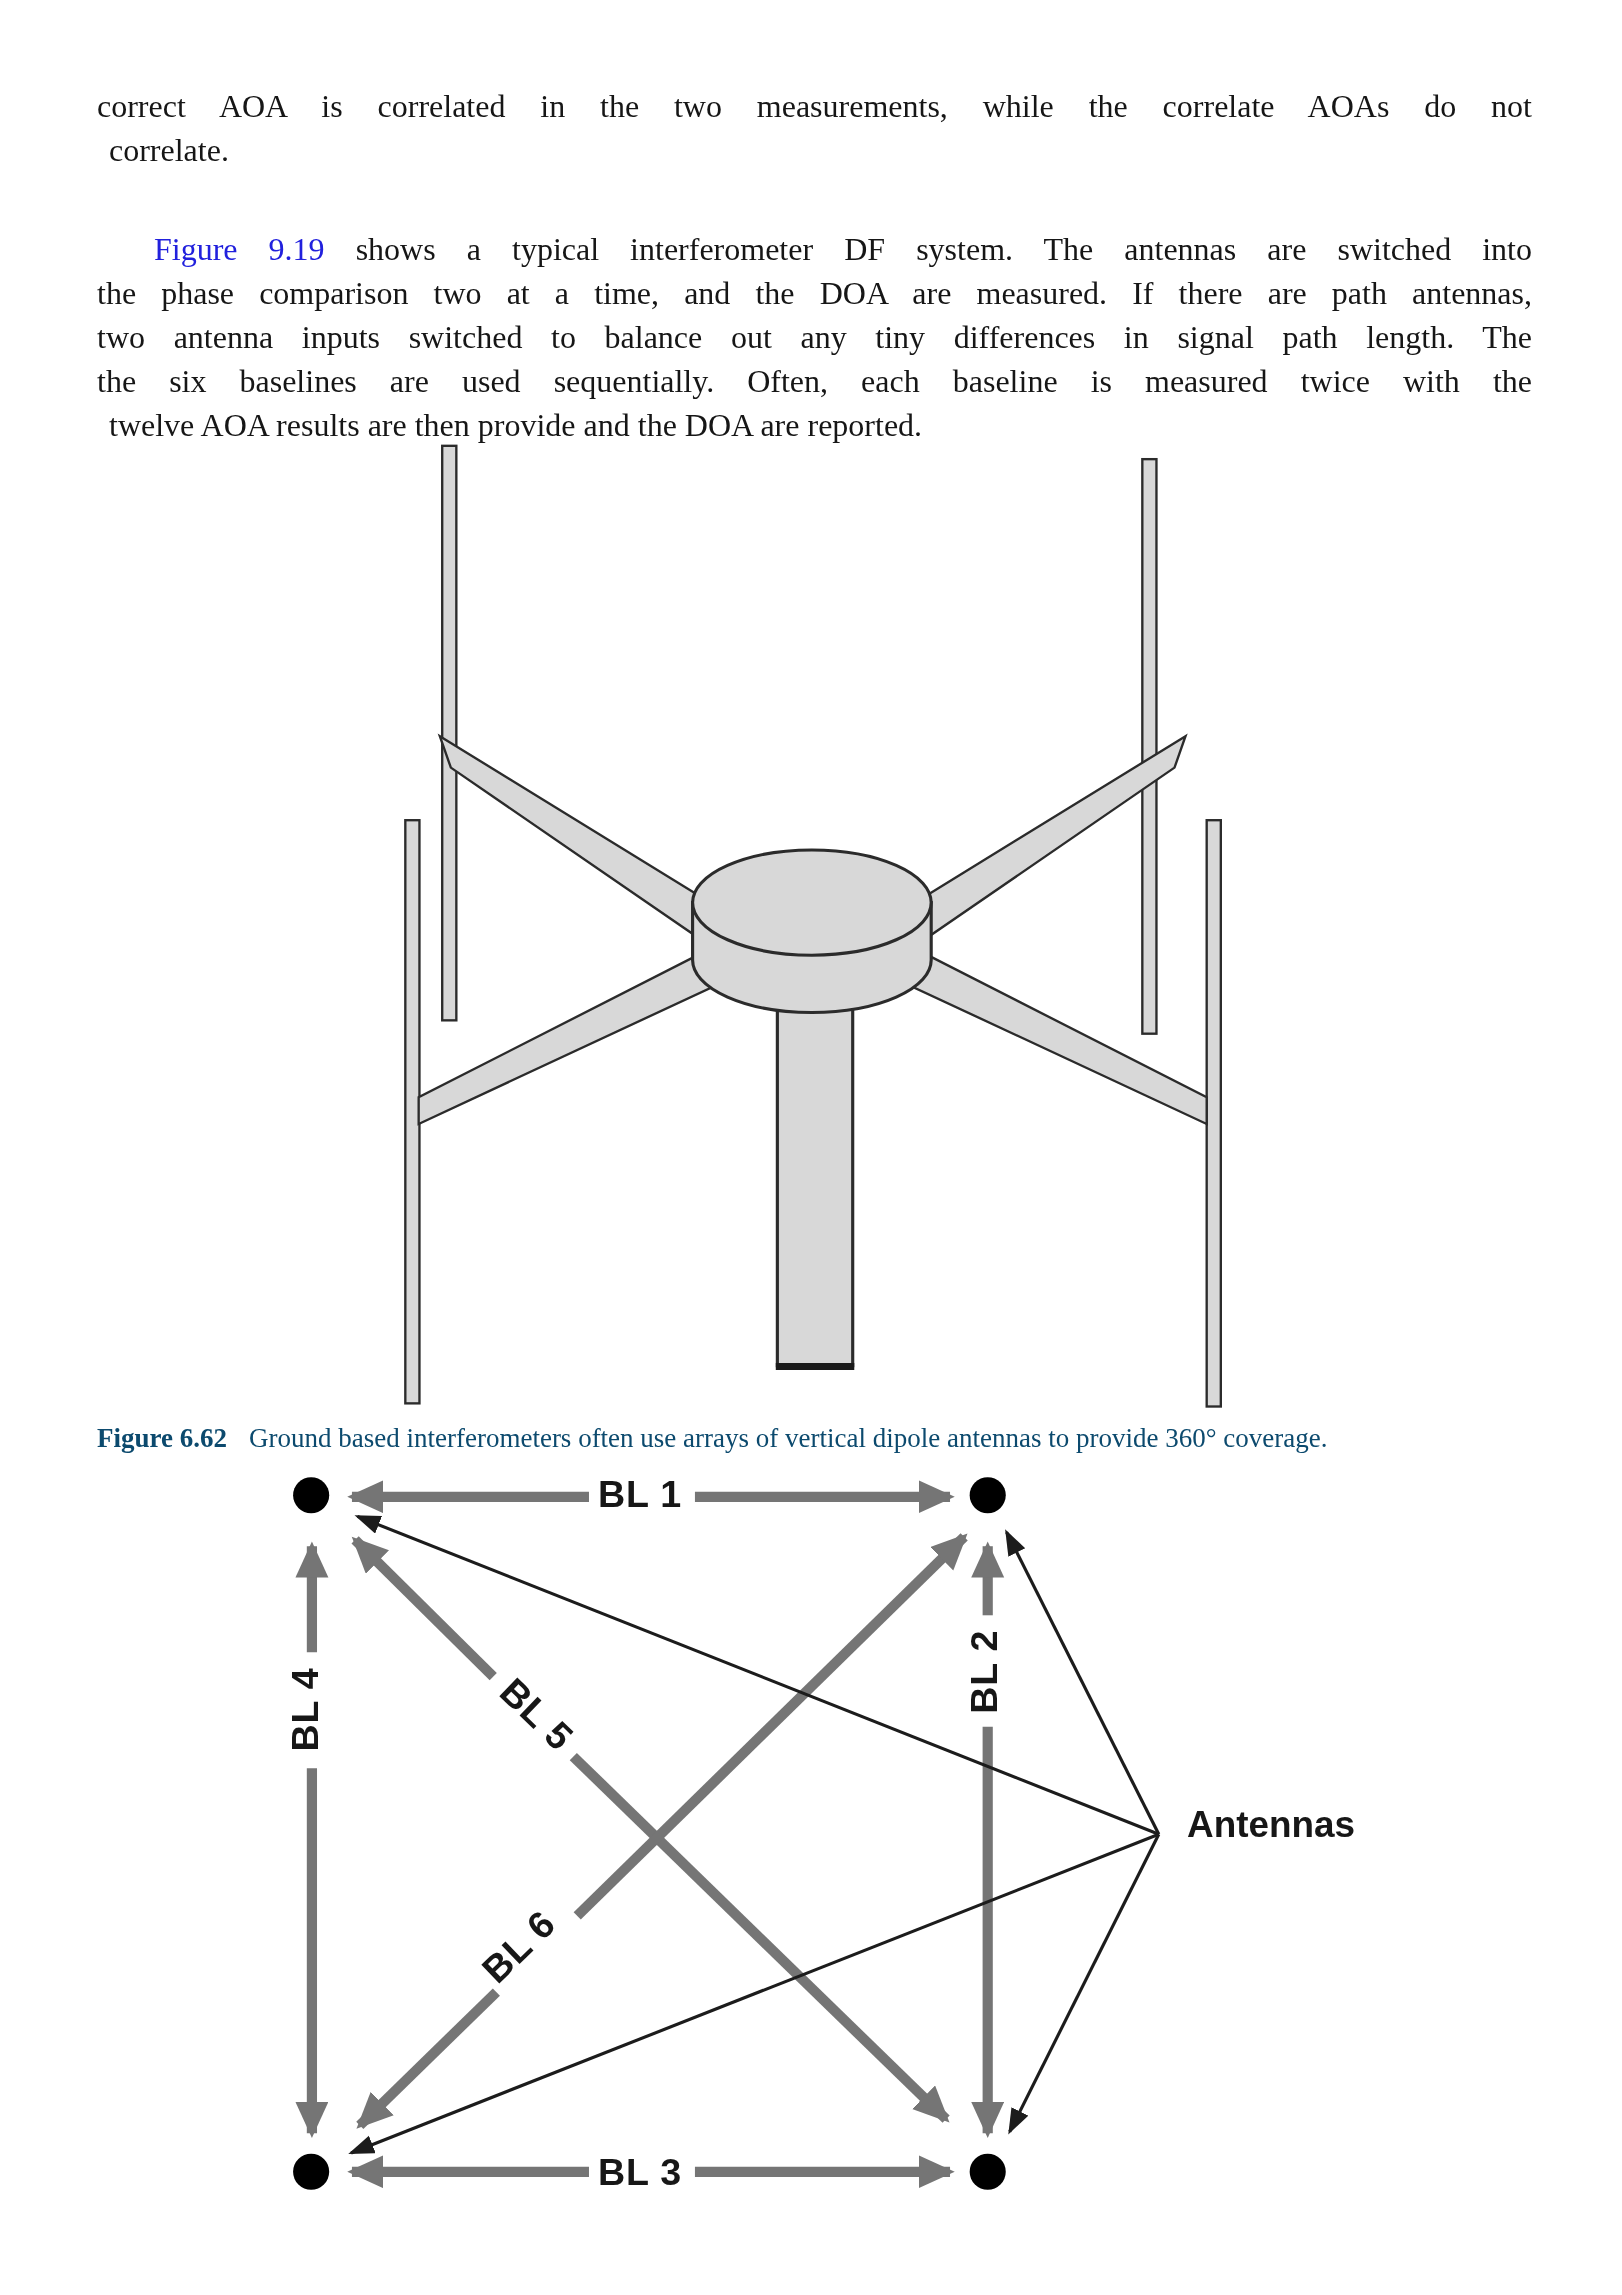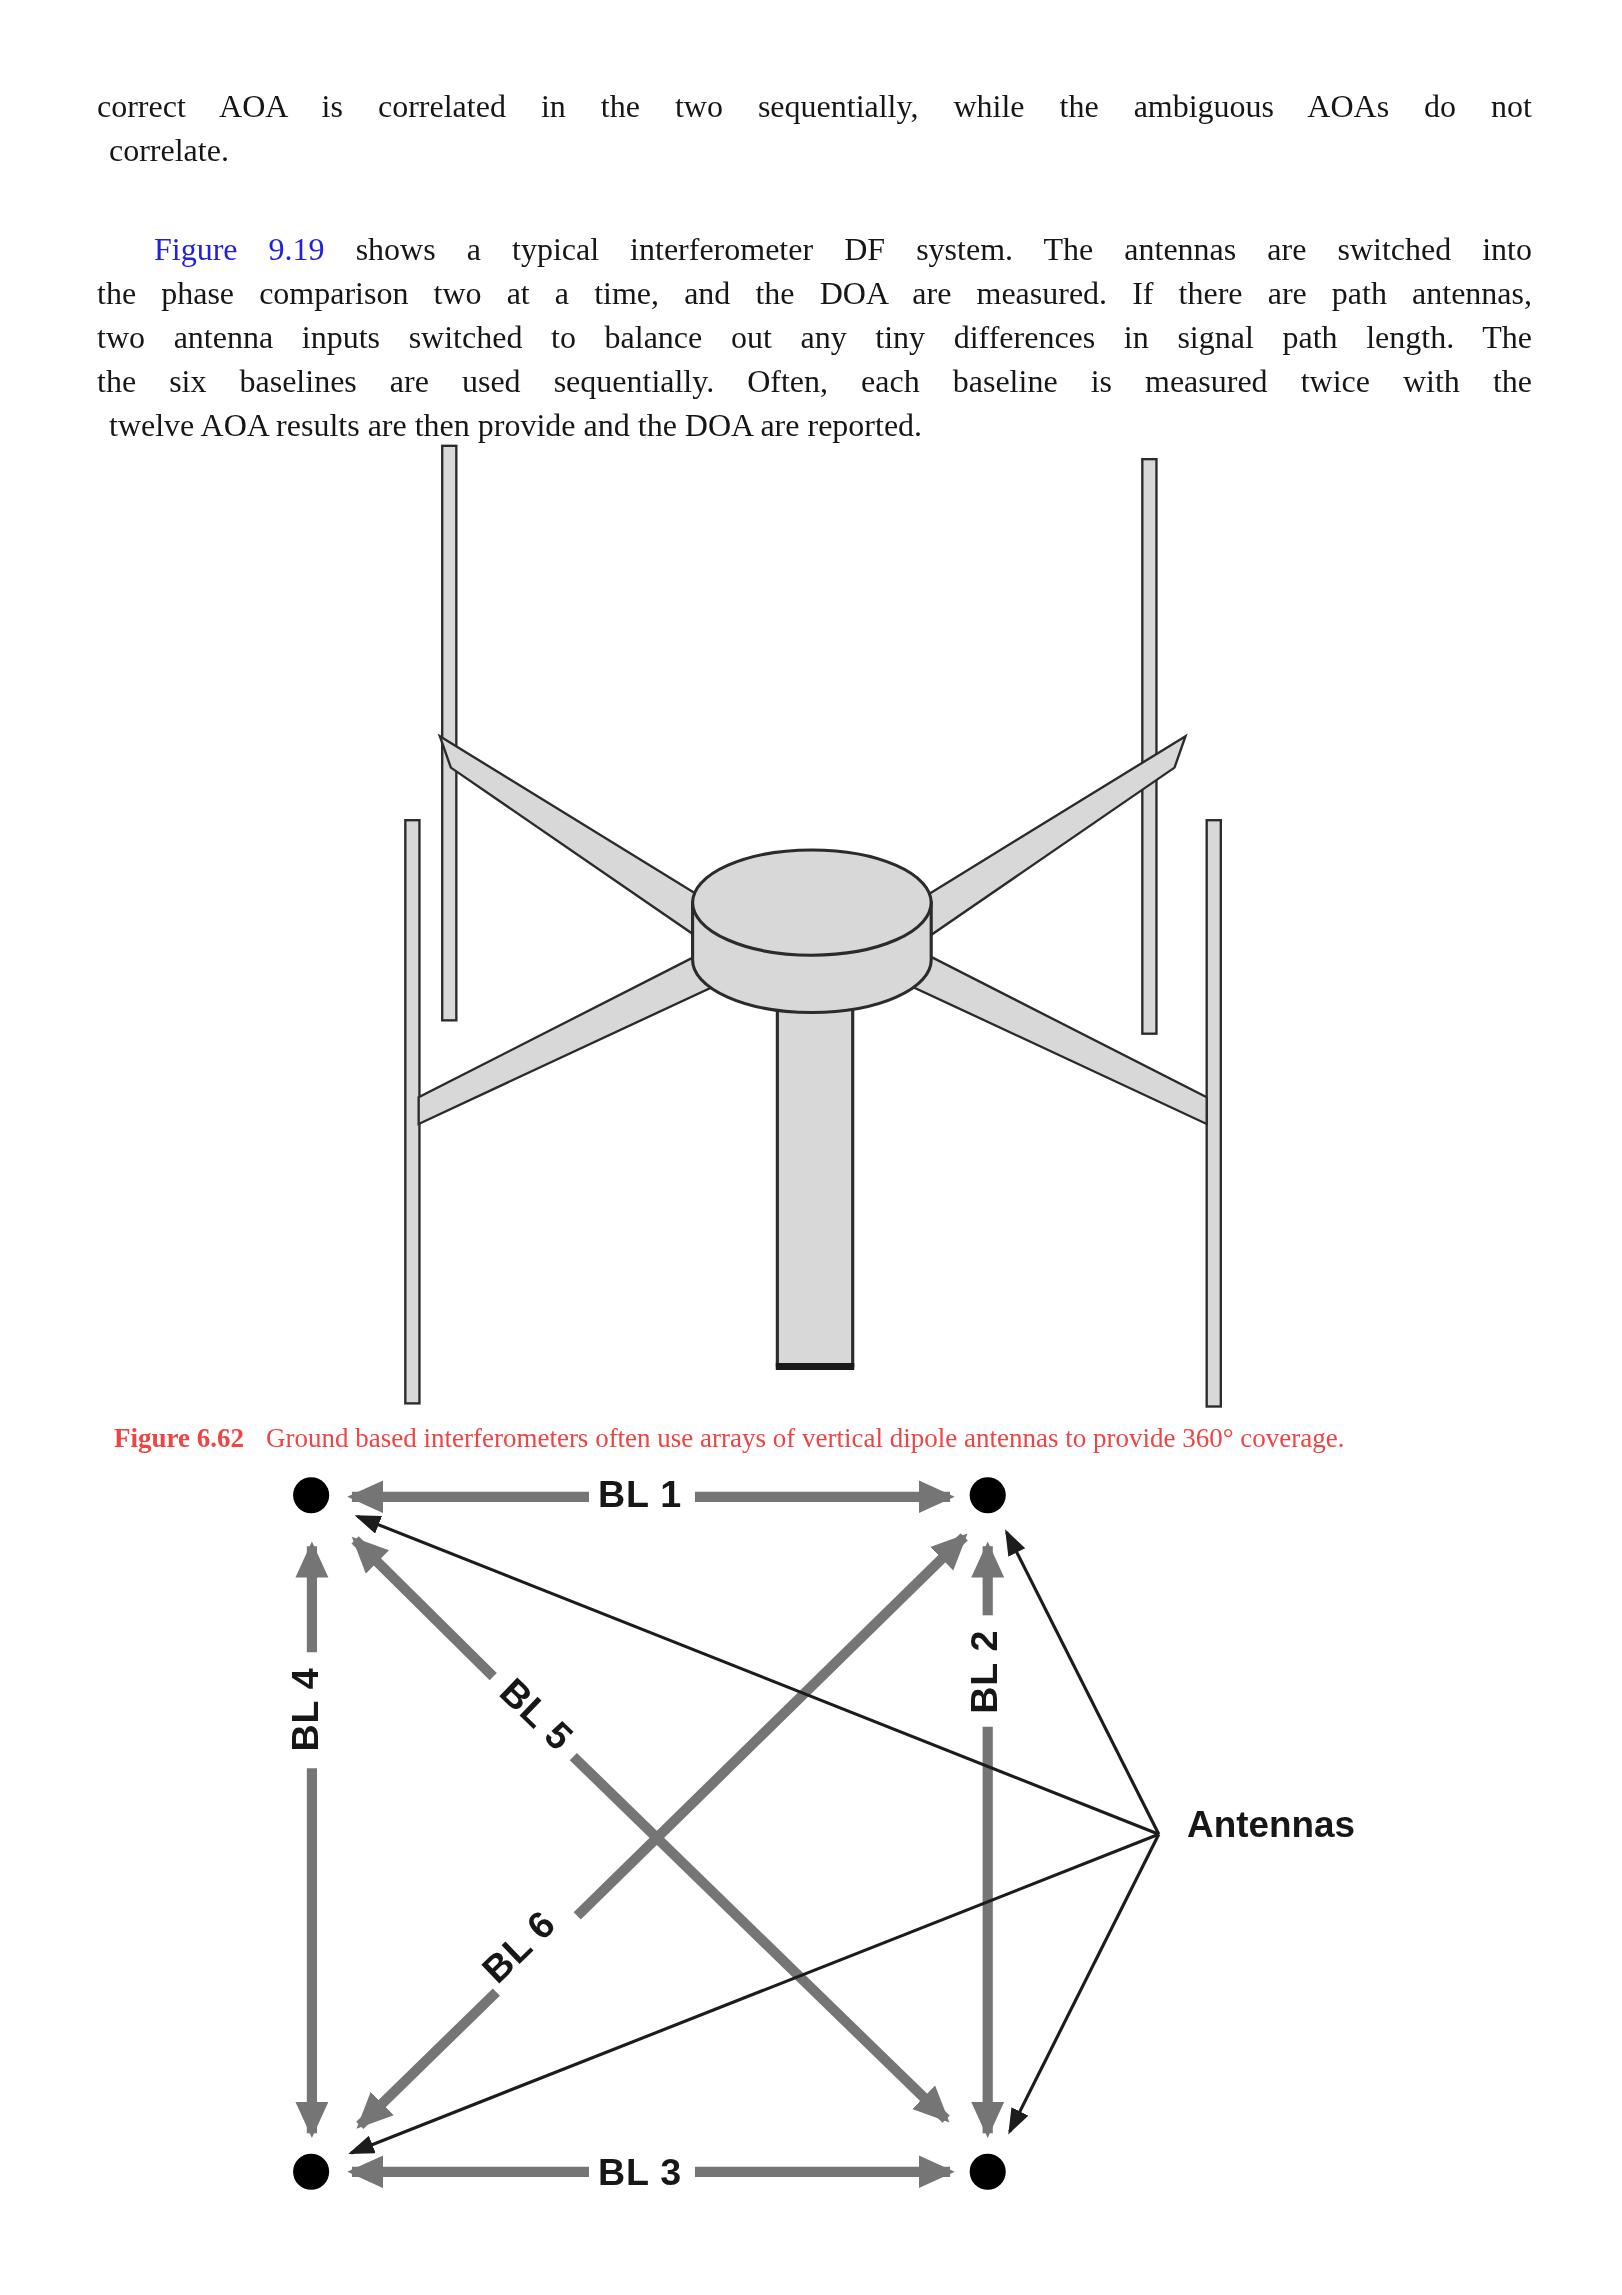--- a/index.html
+++ b/index.html
@@ -6,21 +6,21 @@
   .page {
     position:relative; width:1623px; height:2295px; background:#ffffff;
     font-family:"Liberation Serif", serif; color:#161616; overflow:hidden;
   }
   .figures-layer { position:absolute; left:0; top:0; width:1623px; height:2295px; }
   .bodytext { position:absolute; left:97px; width:1435px; font-size:32px; line-height:44px; }
   .jline { text-align:justify; text-align-last:justify; white-space:normal; }
   .jline.final { text-align-last:left;margin-left:12px; }
   .jline.indent { padding-left:57px; }
   .figlink { color:#2120dd; cursor:pointer; }
-  .caption { position:absolute; left:114px; top:1421px; width:1444px; font-size:27px; line-height:35px; color:#ef4444; }
+  .caption { position:absolute; left:97px; top:1421px; width:1444px; font-size:27px; line-height:35px; color:#0c4a6e; }
   .caption .cap-label { font-weight:bold; margin-right:22px; }
   svg text { font-family:"Liberation Sans", sans-serif; font-weight:bold; fill:#171717; }
   .bl-label { font-size:48px; letter-spacing:1px; }
   .antennas-label { font-size:47px; letter-spacing:0px; }
 </style>
 </head>
 <body>
 
 <div class="page">
 
@@ -96,21 +96,21 @@
       <text class="bl-label" x="815" y="2784" text-anchor="middle">BL 3</text>
       <text class="bl-label" x="0" y="0" text-anchor="middle" transform="translate(405,2178) rotate(-90)">BL 4</text>
       <text class="bl-label" x="0" y="0" text-anchor="middle" transform="translate(1270,2130) rotate(-90)">BL 2</text>
       <text class="bl-label" x="0" y="0" text-anchor="middle" transform="translate(672,2196) rotate(44)">BL 5</text>
       <text class="bl-label" x="0" y="0" text-anchor="middle" transform="translate(672,2492) rotate(-44)">BL 6</text>
       <text class="antennas-label" x="1512" y="2340" text-anchor="start">Antennas</text>
     </g>
   </svg>
 
   <div class="bodytext" style="top:84px;">
-    <div class="jline">correct AOA is correlated in the two sequentially, while the ambiguous AOAs do not</div>
+    <div class="jline">correct AOA is correlated in the two measurements, while the correlate AOAs do not</div>
     <div class="jline final">correlate.</div>
   </div>
 
   <div class="bodytext" style="top:227px;">
     <div class="jline indent"><span class="figlink">Figure 9.19</span><span> shows a typical interferometer DF system. The antennas are switched into</span></div>
     <div class="jline">the phase comparison two at a time, and the DOA are measured. If there are path antennas,</div>
     <div class="jline">two antenna inputs switched to balance out any tiny differences in signal path length. The</div>
     <div class="jline">the six baselines are used sequentially. Often, each baseline is measured twice with the</div>
     <div class="jline final">twelve AOA results are then provide and the DOA are reported.</div>
   </div>

